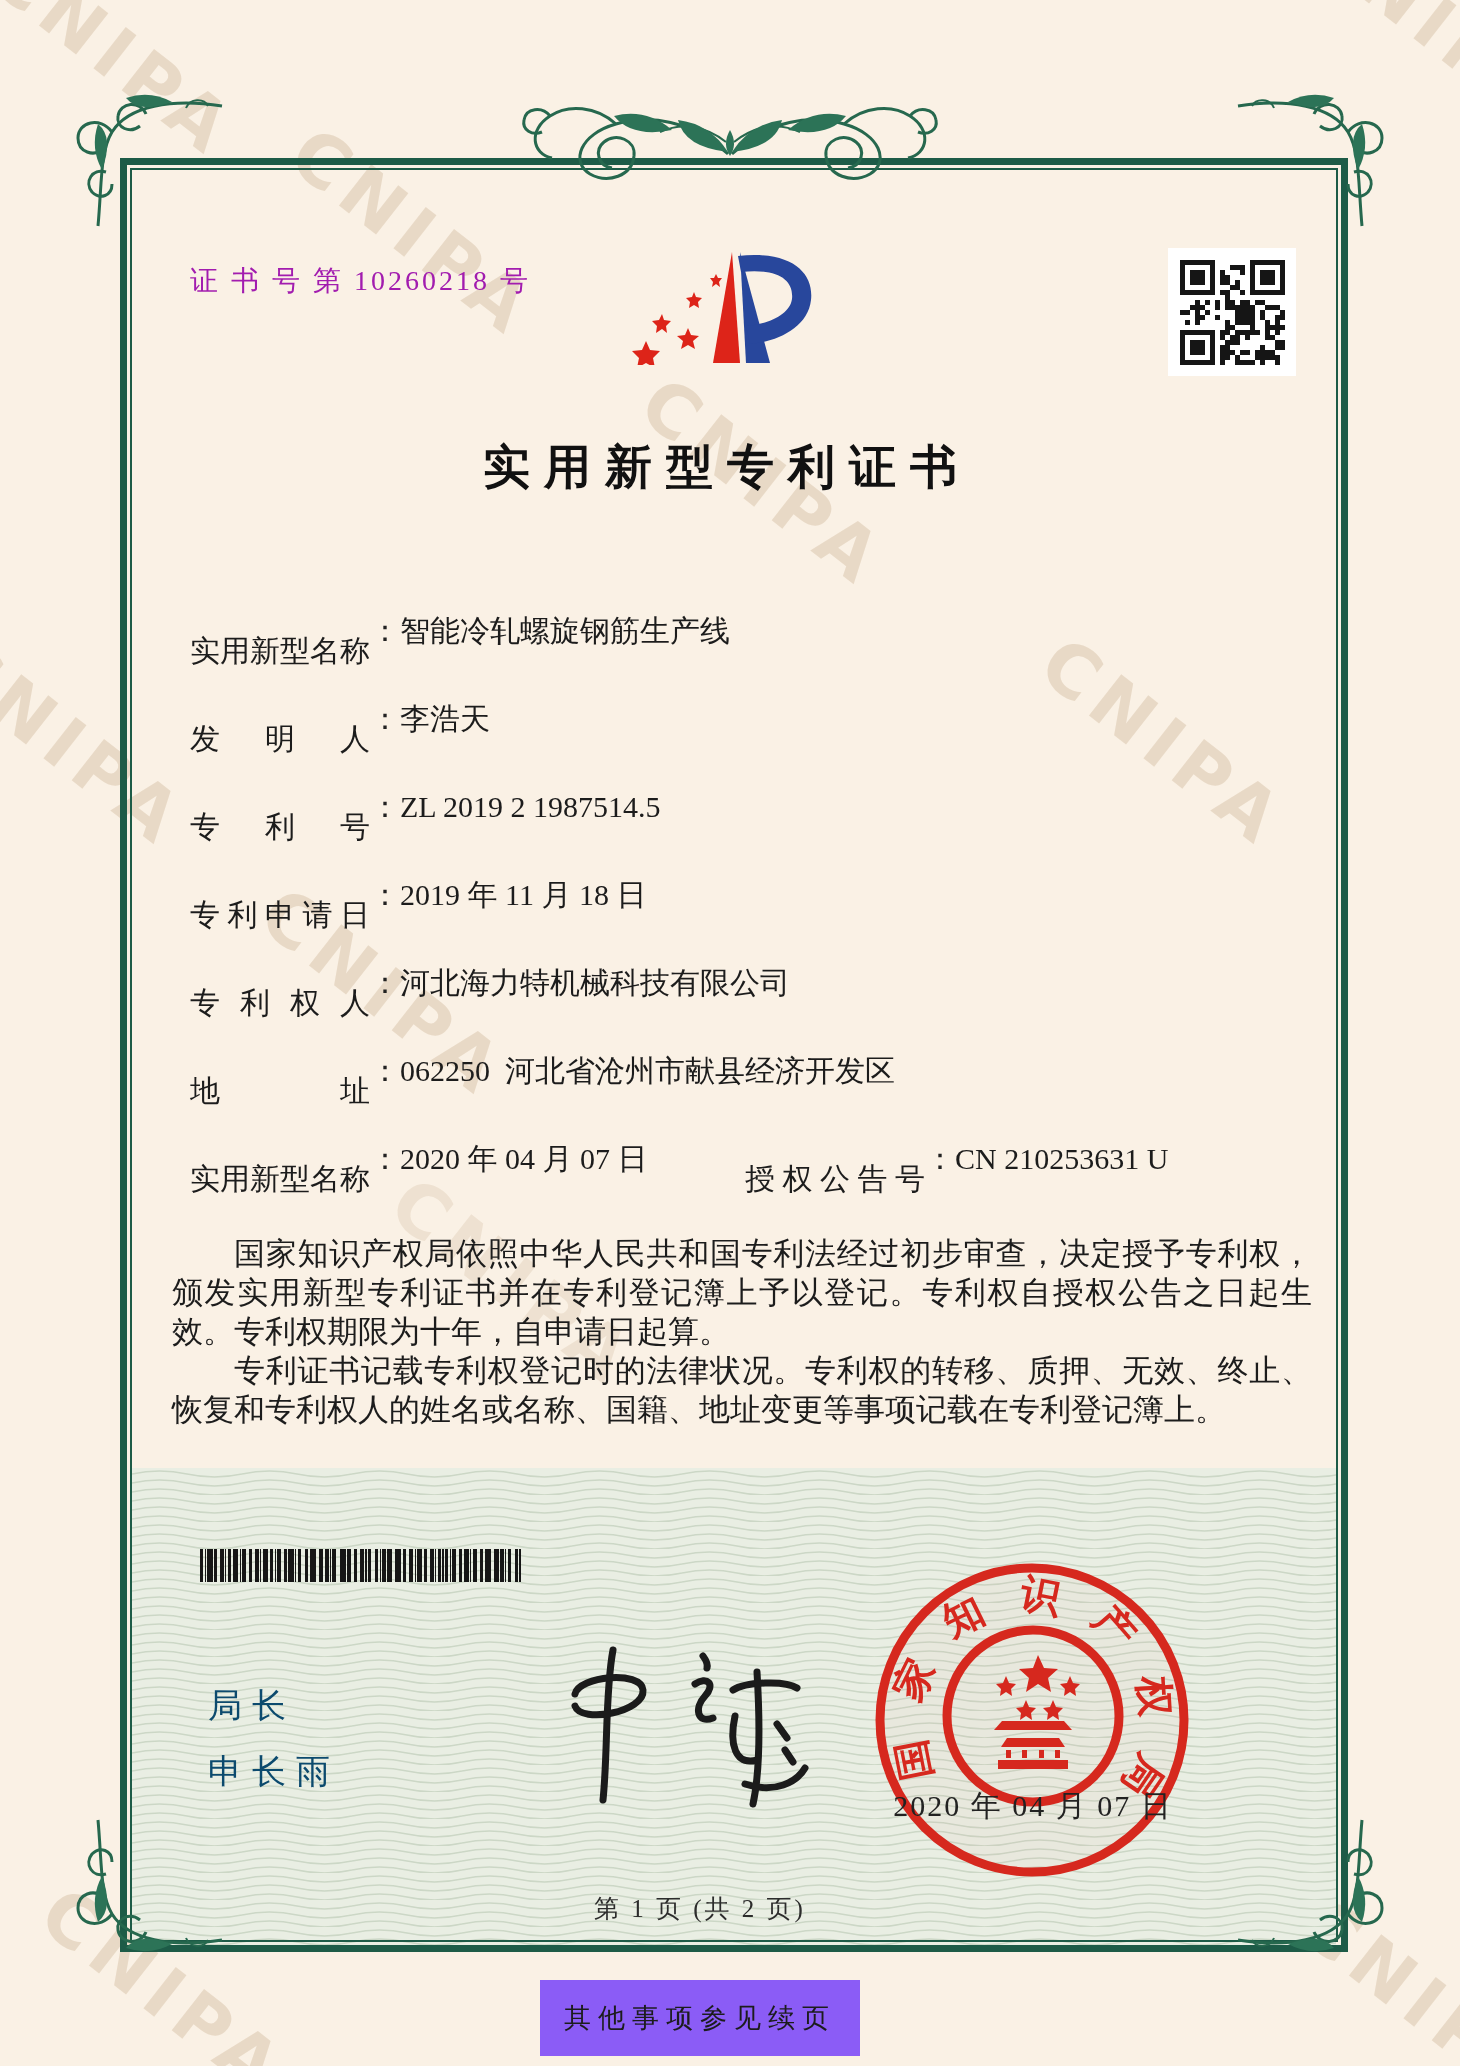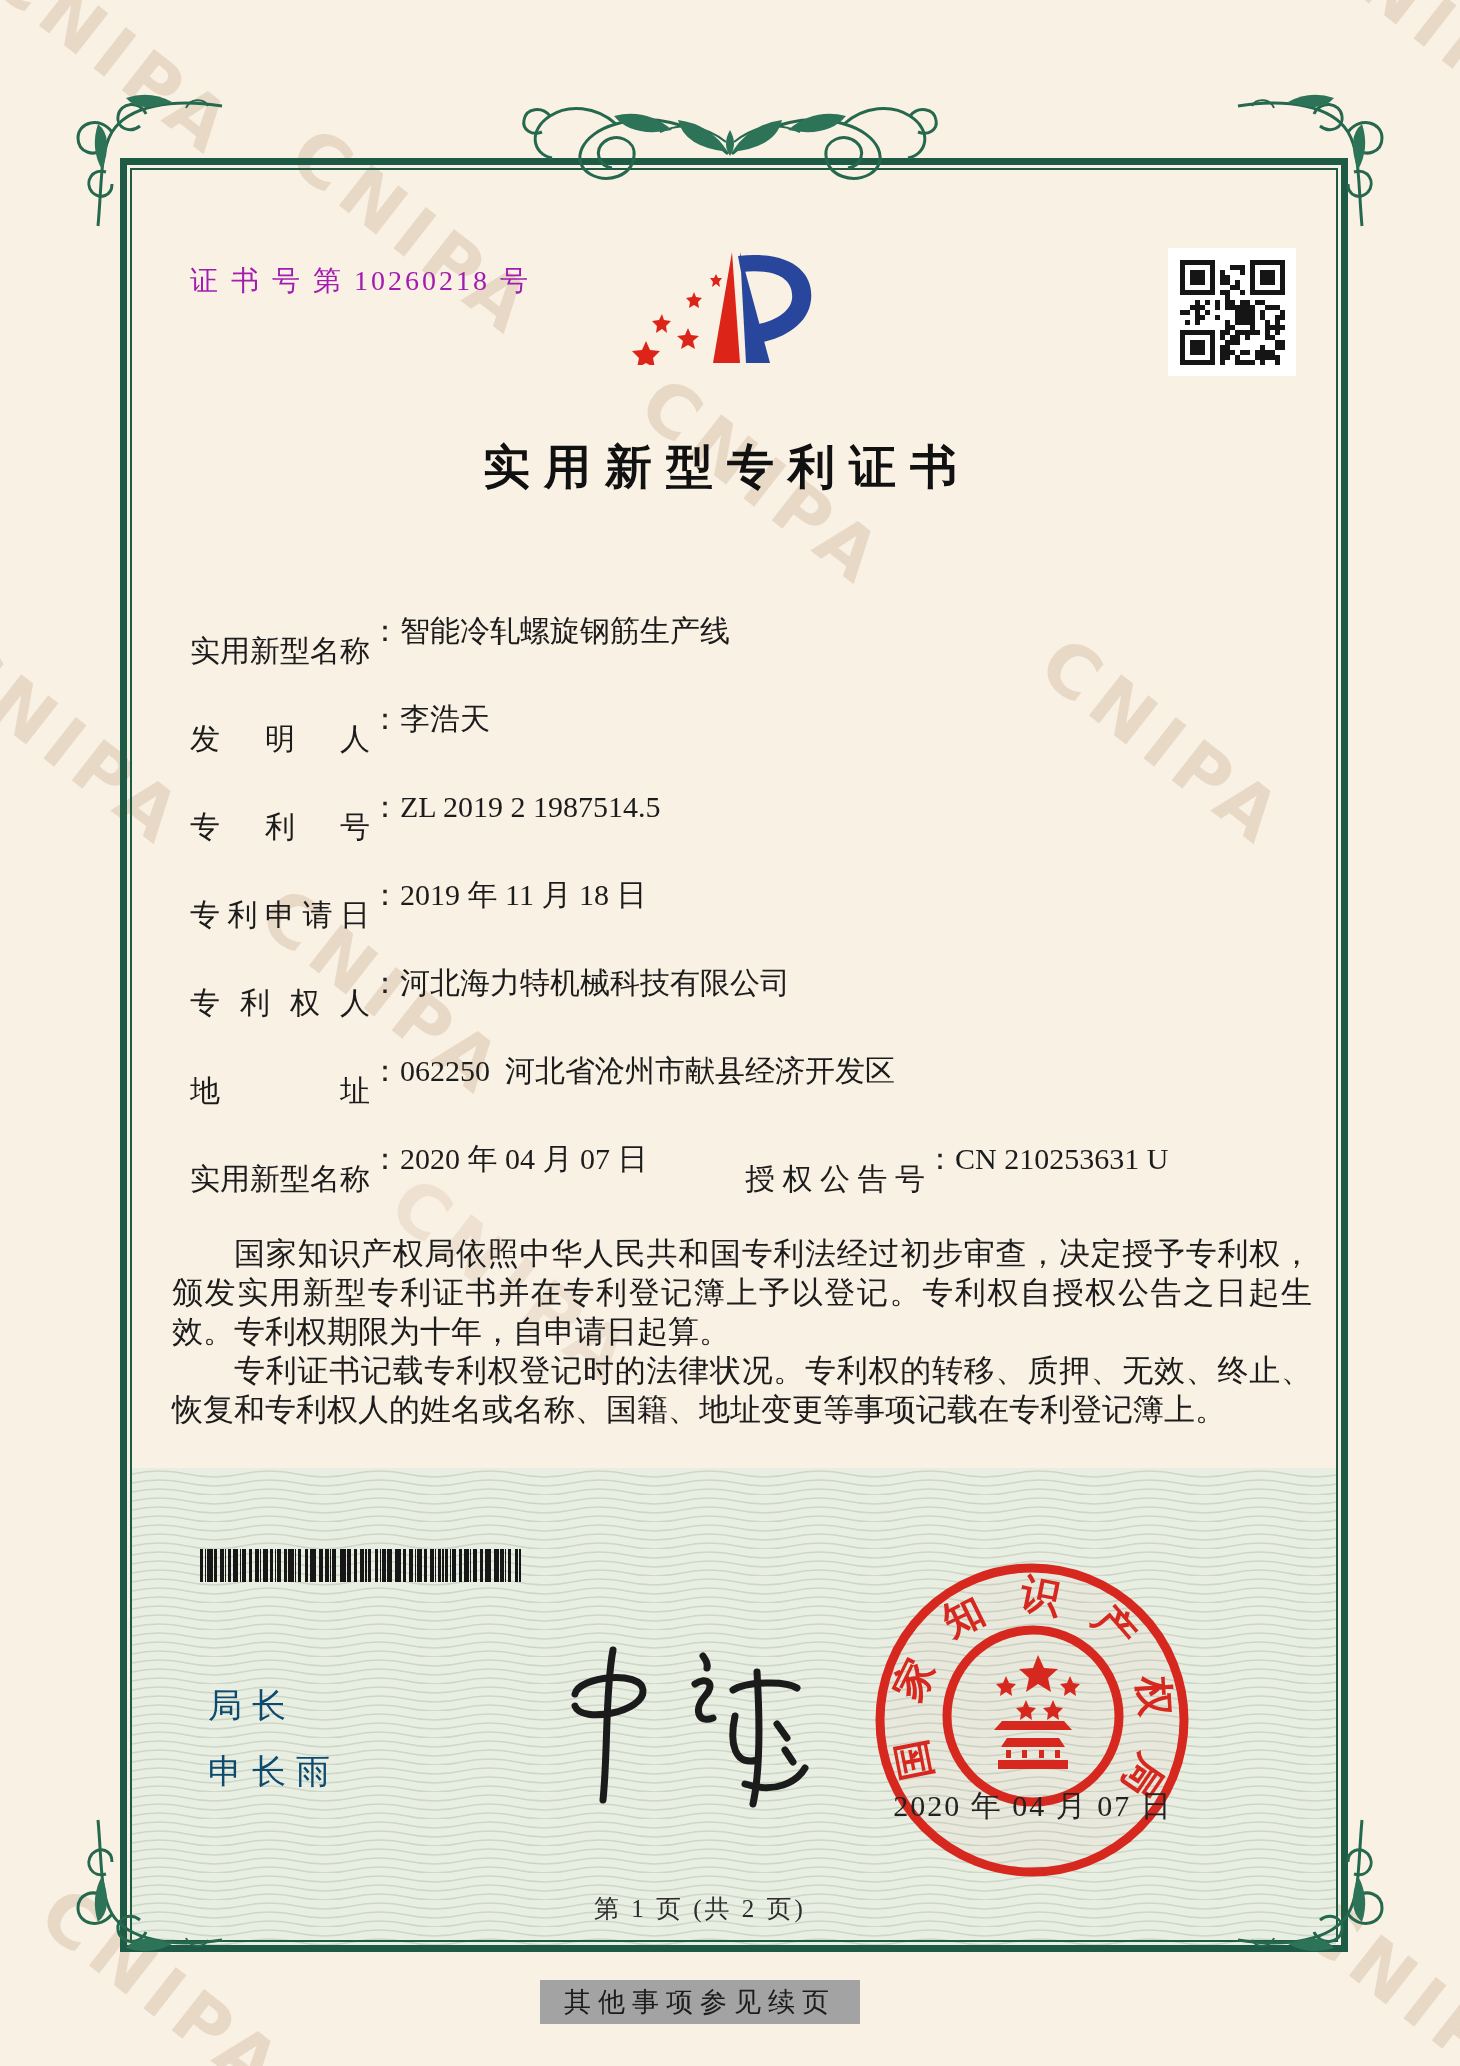--- a/index.html
+++ b/index.html
@@ -60,21 +60,21 @@
   
   .signer{position:absolute;left:208px;top:1672px;z-index:4;
     font-family:"Liberation Sans","DejaVu Sans",sans-serif;
     font-size:34px;letter-spacing:10px;color:#0c4a6e;line-height:66px;}
   .sig-svg{position:absolute;left:545px;top:1632px;width:270px;height:195px;z-index:5;}
   .seal{position:absolute;left:870px;top:1554px;width:326px;height:326px;z-index:6;}
   
   .page-info{position:absolute;left:700px;top:1892px;transform:translateX(-50%);
     z-index:4;font-size:25px;letter-spacing:3px;color:#2c2c2c;white-space:nowrap;}
   .cont-note{position:absolute;left:700px;top:1980px;transform:translateX(-50%);
-    z-index:4;background:#a3a3a3;padding:4px 24px;font-size:27px;letter-spacing:7px;
+    z-index:4;background:#8b5cf6;padding:20px 24px;font-size:27px;letter-spacing:7px;
     color:#1c1c1c;white-space:nowrap;}
 </style>
 </head>
 <body>
 
 <div class="page">
 
   <span class="wm" style="left:-30px;top:10px;">CNIPA</span>
   <span class="wm" style="left:1290px;top:-20px;">CNIPA</span>
   <span class="wm" style="left:270px;top:190px;">CNIPA</span>

